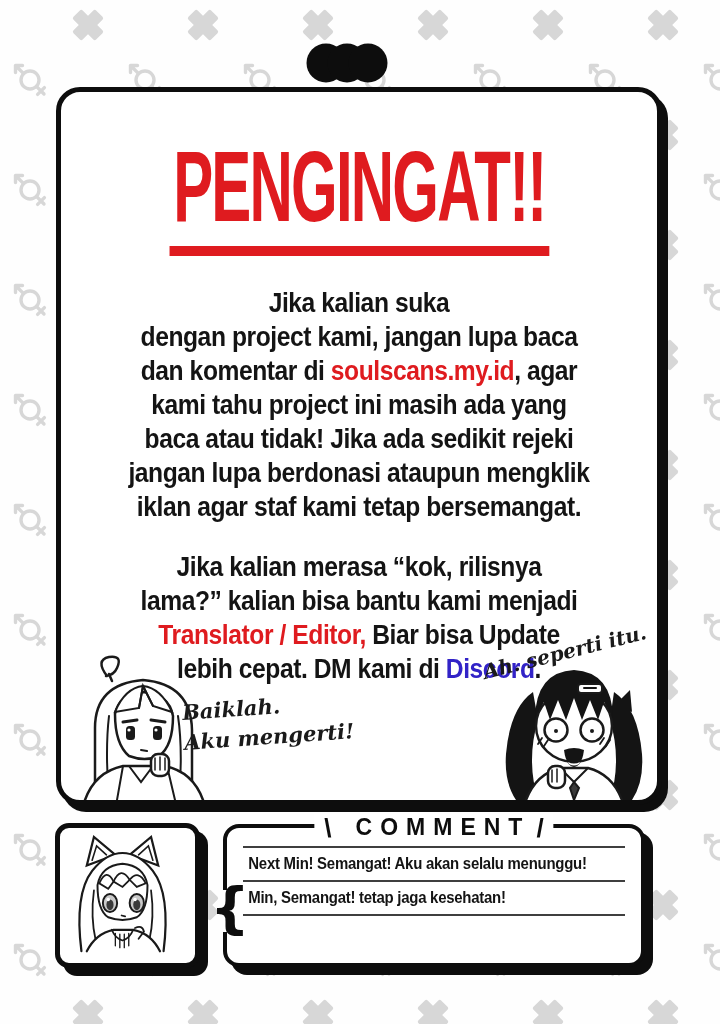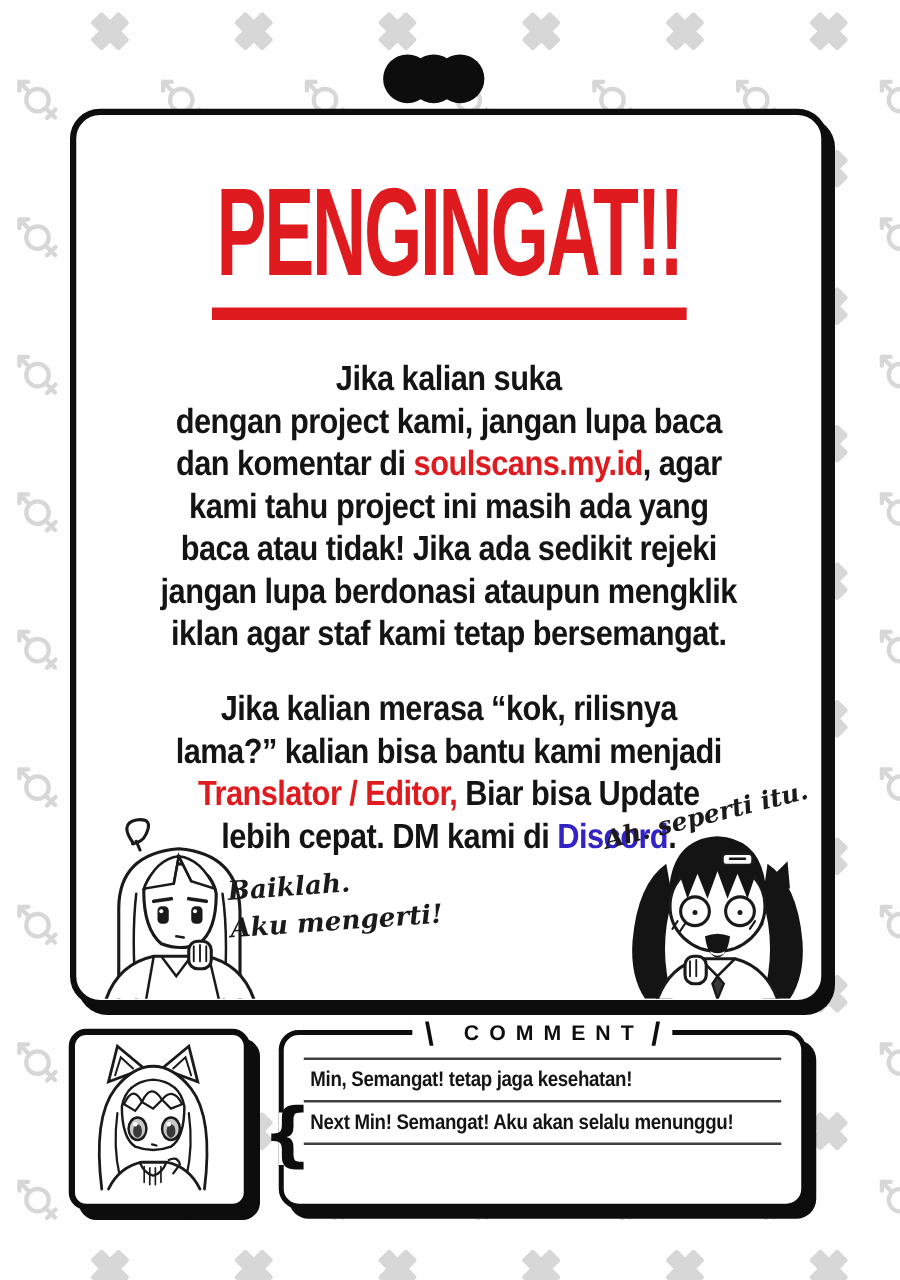--- a/index.html
+++ b/index.html
@@ -38,21 +38,21 @@
   .avatar-box{position:absolute;left:55px;top:823px;width:135px;height:135px;
               background:#ffffff;border:5px solid #0d0d0d;border-radius:14px;
               box-shadow:8px 8px 0 #0d0d0d;z-index:2;overflow:hidden;}
   .comment-box{position:absolute;left:223px;top:824px;width:414px;height:135px;
                background:#ffffff;border:4px solid #0d0d0d;border-radius:16px;
                box-shadow:8px 8px 0 #0d0d0d;z-index:2;}
   .comment-label{position:absolute;top:-14px;left:50%;transform:translateX(-50%);
                  background:#ffffff;padding:0 10px;display:flex;align-items:center;
                  white-space:nowrap;z-index:3;}
   .comment-label .slash{font-weight:700;font-size:26px;color:#0d0d0d;line-height:1;}
-  .comment-label .ctext{font-weight:700;font-size:17px;letter-spacing:8px;
+  .comment-label .ctext{font-weight:700;font-size:23px;letter-spacing:8px;
                         color:#0d0d0d;margin:0 6px 0 24px;}
   .brace-patch{position:absolute;left:-4px;top:62px;width:8px;height:42px;background:#ffffff;}
   .brace{position:absolute;left:-17px;top:52px;font-size:56px;font-weight:700;
          line-height:1;color:#0d0d0d;font-family:"DejaVu Sans",sans-serif;}
   .c-list{margin-top:18px;}
   .c-row{height:32px;margin:0 16px;border-top:2px solid #3f3f3f;
          display:flex;align-items:center;}
   .c-row span{font-weight:700;font-size:17px;color:#141414;letter-spacing:-0.3px;
               padding-left:6px;transform:scaleX(0.88);transform-origin:left center;
               white-space:nowrap;}
@@ -798,22 +798,22 @@
   <div class="comment-box">
     <div class="brace-patch"></div>
     <div class="brace">{</div>
     <div class="comment-label">
       <span class="slash">\</span>
       <span class="ctext">COMMENT</span>
       <span class="slash">/</span>
     </div>
     <div class="c-list">
       <div class="c-row">
-          <span>Min, Semangat! tetap jaga kesehatan!</span>
+          <span>Next Min! Semangat! Aku akan selalu menunggu!</span>
         </div>
       <div class="c-row">
-          <span>Next Min! Semangat! Aku akan selalu menunggu!</span>
+          <span>Min, Semangat! tetap jaga kesehatan!</span>
         </div>
       <div class="c-end"></div>
     </div>
   </div>
 
 </div>
 
 </body></html>

